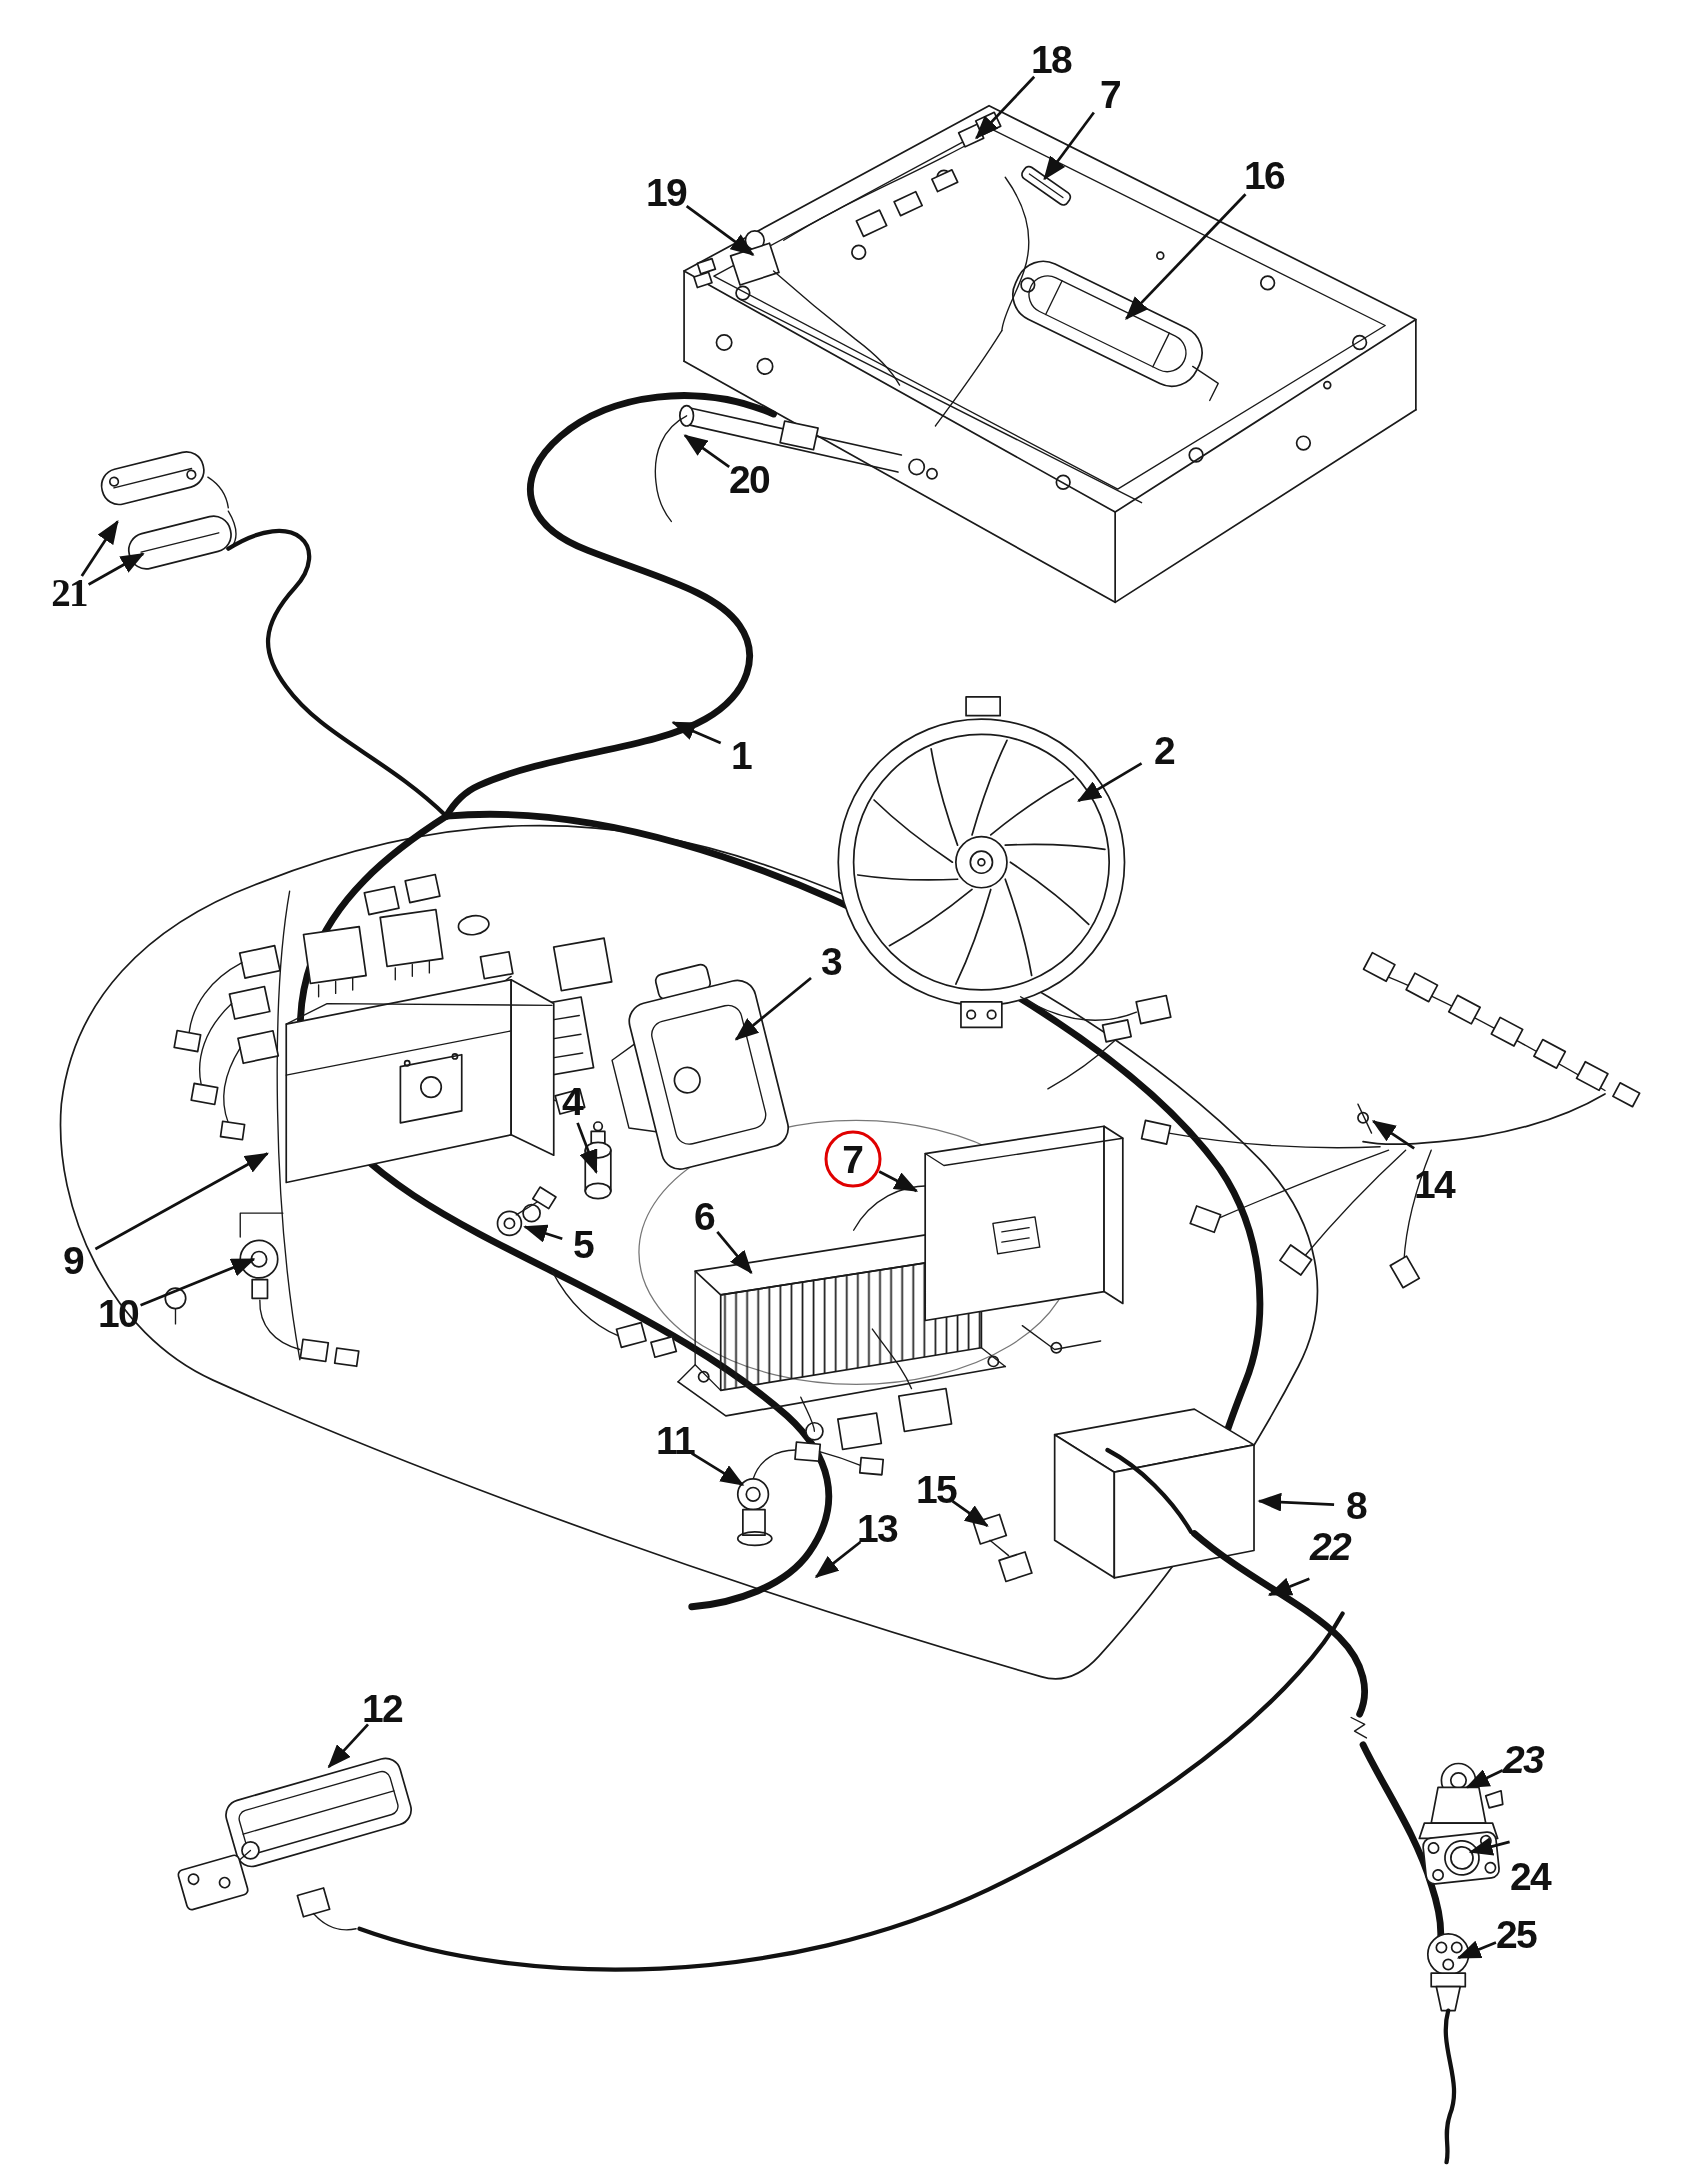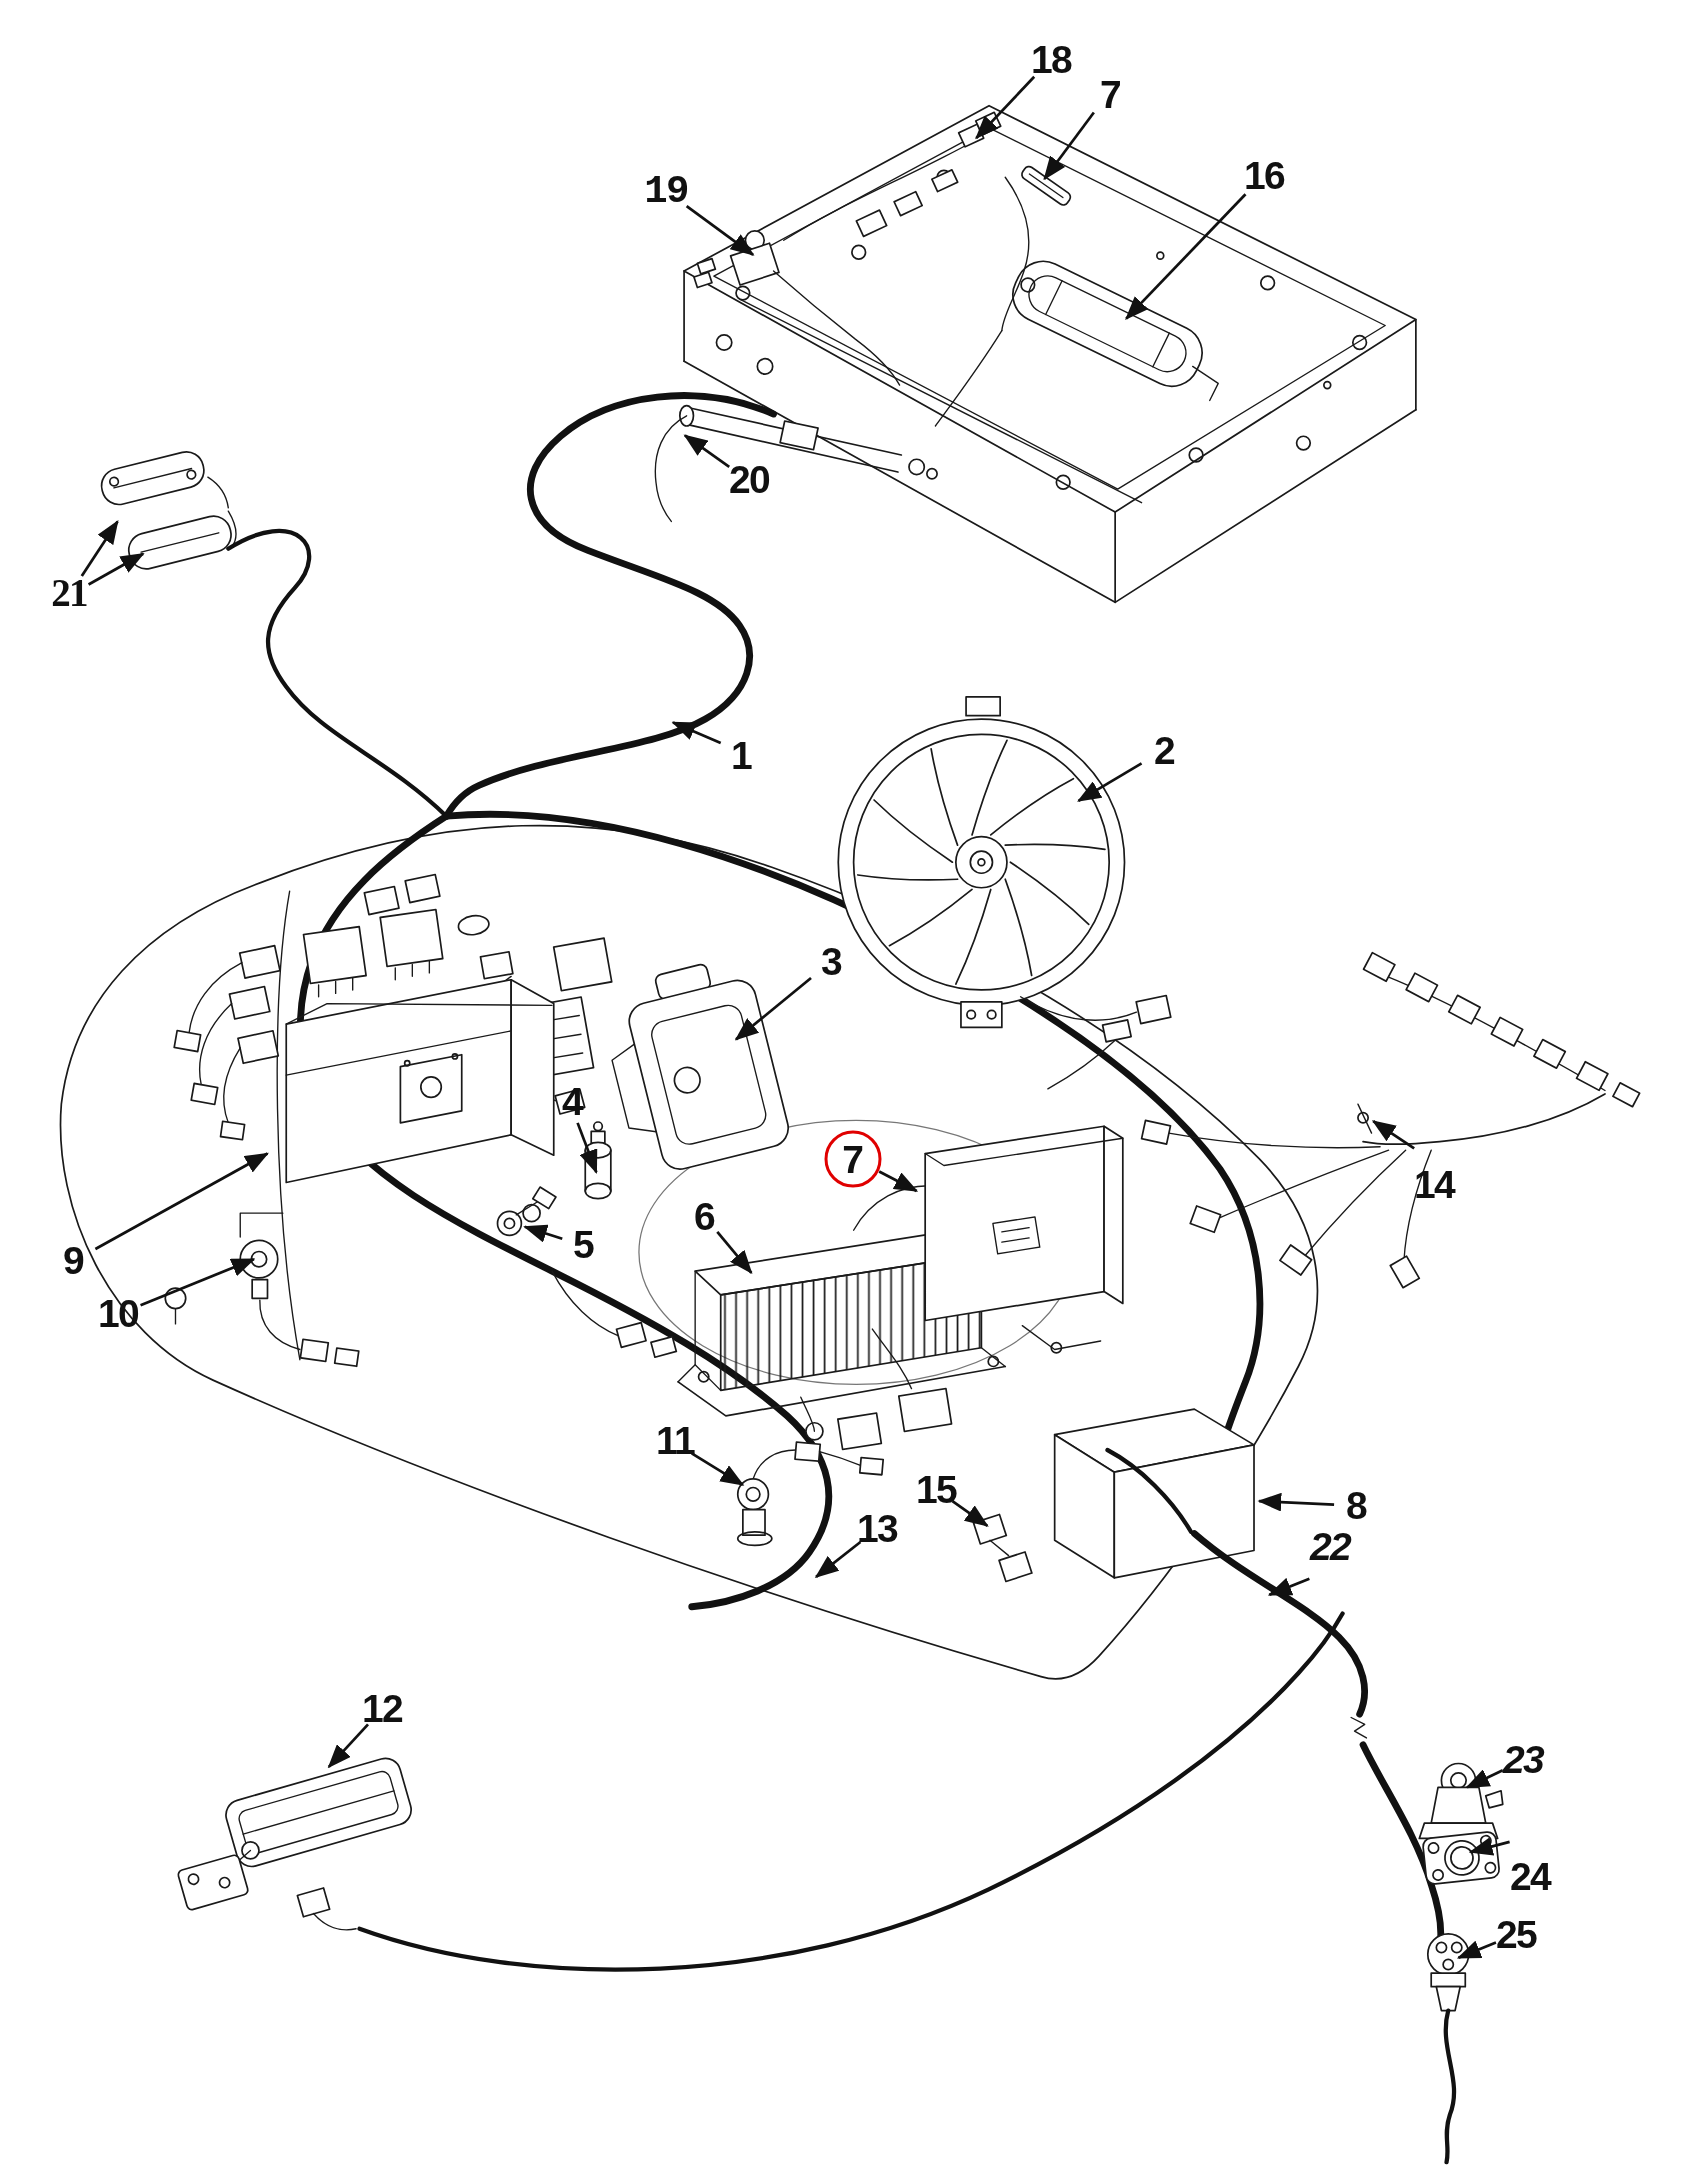--- a/index.html
+++ b/index.html
@@ -399,21 +399,21 @@
       <div class="callout" style="left: 73px; top: 1260px;">9</div>
       <div class="callout" style="left: 118px; top: 1313px;">10</div>
       <div class="callout" style="left: 675px; top: 1440px;">11</div>
       <div class="callout" style="left: 382px; top: 1708px;">12</div>
       <div class="callout" style="left: 877px; top: 1528px;">13</div>
       <div class="callout" style="left: 1434px; top: 1184px;">14</div>
       <div class="callout" style="left: 936px; top: 1489px;">15</div>
       <div class="callout" style="left: 1264px; top: 175px;">16</div>
       <div class="callout" style="left: 1110px; top: 94px;">7</div>
       <div class="callout" style="left: 1051px; top: 59px;">18</div>
-      <div class="callout" style="left: 666px; top: 192px; font-family: Liberation Mono, monospace;">19</div>
+      <div class="callout" style="left: 666px; top: 192px;">19</div>
       <div class="callout" style="left: 749px; top: 479px;">20</div>
       <div class="callout" style="left: 69px; top: 592px; font-family: Liberation Serif, serif;">21</div>
       <div class="callout" style="left: 1330px; top: 1546px; font-style: italic;">22</div>
       <div class="callout" style="left: 1523px; top: 1759px; font-style: italic;">23</div>
       <div class="callout" style="left: 1530px; top: 1836px; margin-top: 40px;">24</div>
       <div class="callout" style="left: 1516px; top: 1934px;">25</div>
     </div>
 </div>
 
 

